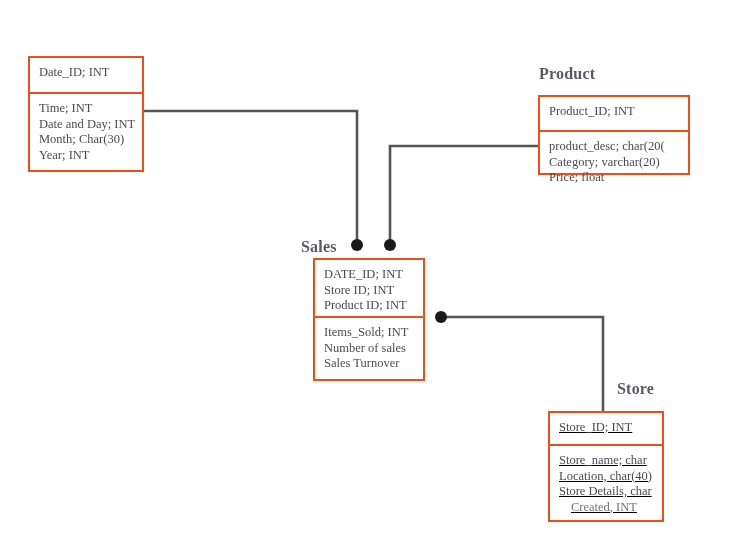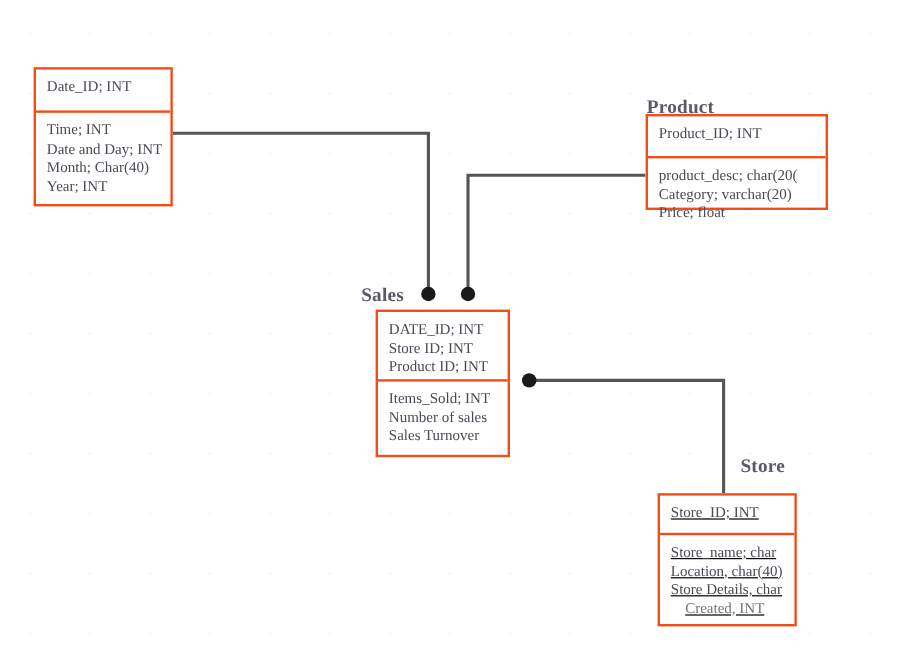--- a/index.html
+++ b/index.html
@@ -85,27 +85,27 @@
   <div id="entities">
       <div class="entity">
         <div class="entity-title" style="left: 30px; top: 24px; color: rgb(90, 90, 102); margin-top: 36px;">Time</div>
         <div class="entity-box" style="left: 28px; top: 56px; width: 116px; height: 116px; border-color: rgb(240, 78, 24);">
           <div class="compartment keys" style="height: 36px; border-bottom-color: rgb(240, 78, 24);">
             <div class="attr" style="color: rgb(74, 74, 85);">Date_ID; INT</div>
           </div>
           <div class="compartment attrs">
             <div class="attr" style="color: rgb(74, 74, 85);">Time; INT</div>
             <div class="attr" style="color: rgb(74, 74, 85);">Date and Day; INT</div>
-            <div class="attr" style="color: rgb(74, 74, 85);">Month; Char(40)</div>
+            <div class="attr" style="color: rgb(74, 74, 85);">Month; Char(30)</div>
             <div class="attr" style="color: rgb(74, 74, 85);">Year; INT</div>
           </div>
         </div>
       </div>
       <div class="entity">
-        <div class="entity-title" style="left: 539px; top: 65px; color: rgb(90, 90, 102); margin-top: 16px;">Product</div>
+        <div class="entity-title" style="left: 539px; top: 65px; color: rgb(90, 90, 102);">Product</div>
         <div class="entity-box" style="left: 538px; top: 95px; width: 152px; height: 80px; border-color: rgb(240, 78, 24);">
           <div class="compartment keys" style="height: 35px; border-bottom-color: rgb(240, 78, 24);">
             <div class="attr" style="color: rgb(74, 74, 85);">Product_ID; INT</div>
           </div>
           <div class="compartment attrs">
             <div class="attr" style="color: rgb(74, 74, 85);">product_desc; char(20(</div>
             <div class="attr" style="color: rgb(74, 74, 85);">Category; varchar(20)</div>
             <div class="attr" style="color: rgb(74, 74, 85);"> Price;  float</div>
           </div>
         </div>

